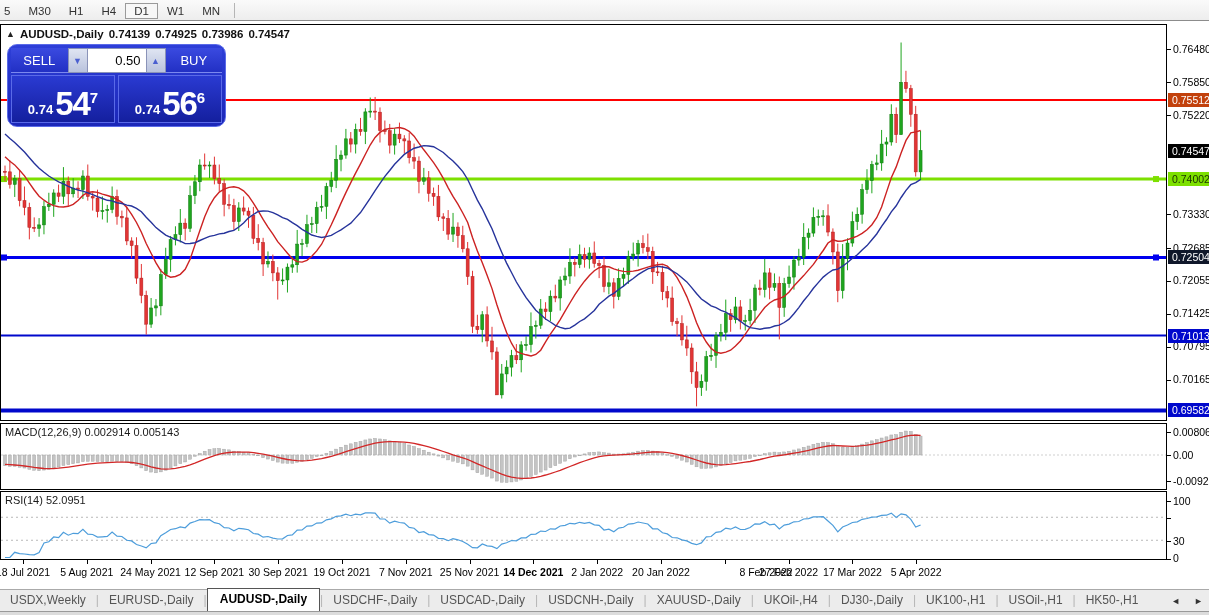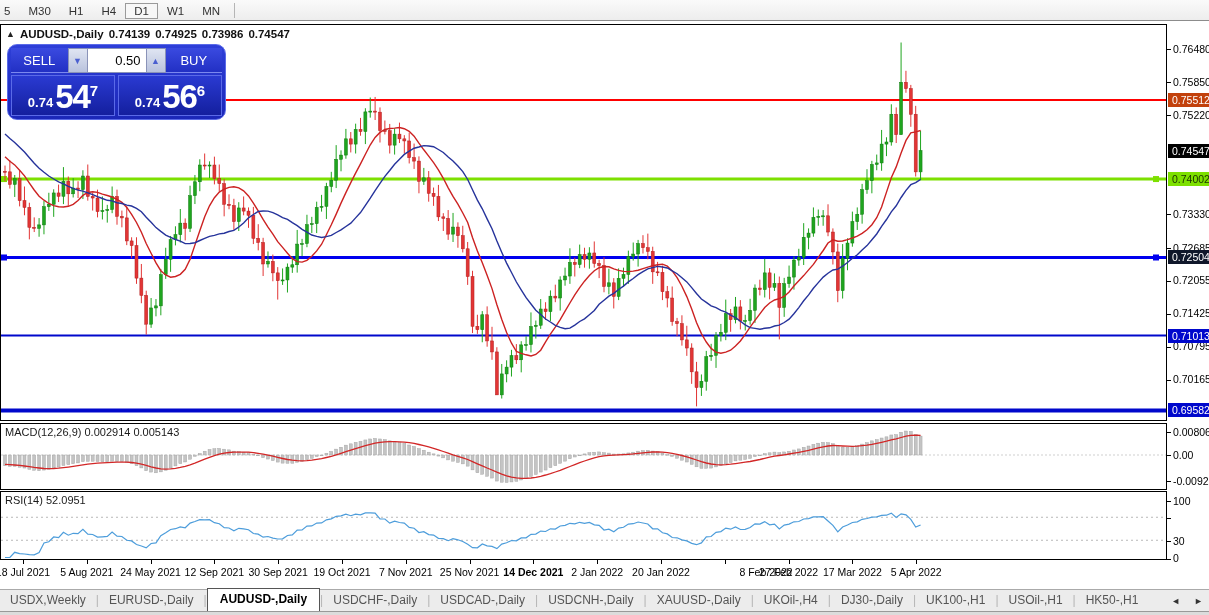--- a/index.html
+++ b/index.html
@@ -33,21 +33,21 @@
   #trade-panel { position: absolute; left: 6px; top: 19px; width: 219px;
     background: linear-gradient(#2e3fd8, #1b27b8); border: 1px solid #5a6ae8; border-radius: 10px; padding: 3px; }
   #trade-row1 { display: flex; height: 25px; align-items: stretch; }
   .trade-btn { flex: 1; color: #fff; font-size: 13px; display: flex; align-items: center; justify-content: center;
     background: linear-gradient(#3a4ae0, #2230c4); border-bottom: 1px solid #7b88ef; cursor: pointer; }
   .spin-btn { width: 20px; background: linear-gradient(#dfe5f2,#b9c2dd); border: 1px solid #8a93b8;
     color: #4a5fd0; font-size: 9px; display: flex; align-items: center; justify-content: center; cursor: pointer; }
   #volume-field { width: 58px; background: #fff; border: 1px solid #8a93b8; border-left: none; border-right: none;
     font-size: 13px; color: #000; text-align: right; padding: 0 5px; display: flex; align-items: center; justify-content: flex-end; }
   #trade-row2 { display: flex; gap: 3px; margin-top: 2px; }
-  .price-box { flex: 1; height: 41px; background: linear-gradient(#2a3ad2,#141f9e); border: 1px solid #5a6ae8;
+  .price-box { flex: 1; height: 48px; background: linear-gradient(#2a3ad2,#141f9e); border: 1px solid #5a6ae8;
     color: #fff; display: flex; align-items: flex-end; justify-content: center; padding-bottom: 2px; cursor: pointer; text-align: right; }
   .price-small { font-size: 13px; font-weight: bold; margin-right: 2px; line-height: 20px; }
   .price-big { font-size: 33px; font-weight: bold; line-height: 33px; letter-spacing: -1px; }
   .price-sup { font-size: 15px; font-weight: bold; position: relative; top: -14px; }
 
   
   #axis-col { position: absolute; left: 1167px; top: 21px; width: 42px; height: 568px; background: #fff;
     font-size: 10.5px; color: #000; }
   .ax-label { position: absolute; left: 6px; height: 13px; line-height: 13px; white-space: nowrap; }
   .ax-dash { position: absolute; left: 0; width: 4px; height: 1px; background: #000; }

